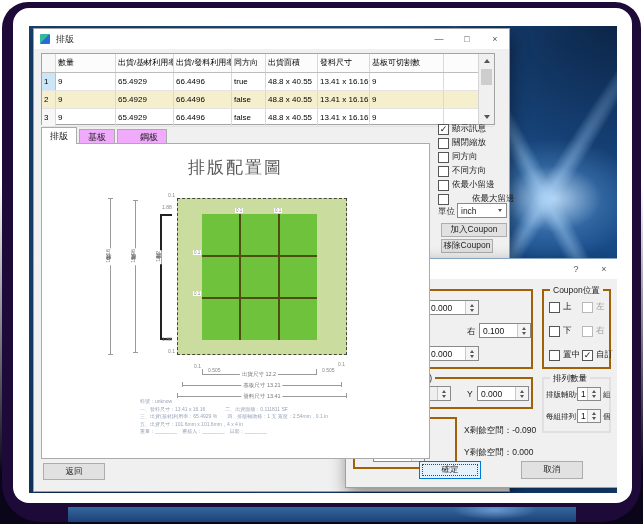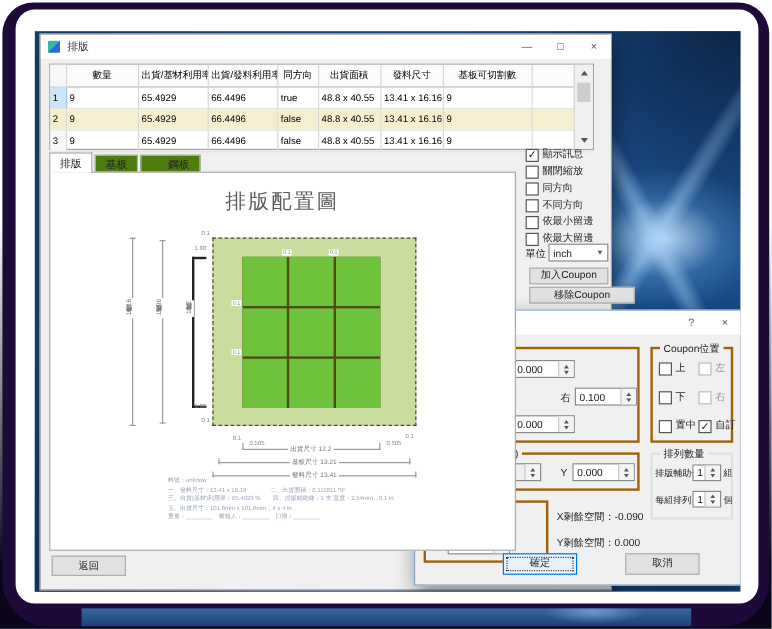--- a/index.html
+++ b/index.html
@@ -32,38 +32,38 @@
   .app-ico{width:10px;height:10px;margin:0 6px 0 6px;
     background:linear-gradient(135deg,#35b8a0 0 50%,#2a6bd8 50% 100%);border-radius:1px;}
   .t-title{flex:1;white-space:nowrap;}
   .caption-btn{width:28px;height:20px;display:flex;align-items:center;justify-content:center;
     font-size:9px;color:#555;}
   
   .table{position:absolute;background:#fff;border:1px solid #a3a3a3;font-size:8px;color:#000;}
   .trow{display:flex;height:17px;line-height:17px;border-bottom:1px solid #e3e3e3;}
   .t-head .trow,.trow.head{height:18px;line-height:18px;border-bottom:1px solid #bdbdbd;background:#fcfcfc;}
   .tc{border-right:1px solid #d9d9d9;overflow:hidden;white-space:nowrap;padding:0 2px;box-sizing:border-box;}
-  .th{text-align:center;padding-right:3px;position:relative;}
+  .th{text-align:left;padding-right:3px;position:relative;}
   .rowhdr{width:14px;background:#f7f7f7;}
   .c1{width:60px}.c2{width:58px}.c3{width:58px}.c4{width:34px}.c5{width:52px}.c6{width:52px}.c7{width:74px}
   .cfill{flex:1;border-right:none;}
   .sel-num{background:#cde6f7;border-right:1px solid #9ec7e8;}
   .row-alt .tc{background:#f5efce;}
   .sort{position:absolute;top:-2px;left:50%;transform:translateX(-50%);font-size:5px;color:#666;}
   .vscroll{position:absolute;top:0;right:0;width:15px;bottom:0;background:#f0f0f0;border-left:1px solid #d5d5d5;}
   .sc-btn{height:14px;display:flex;align-items:center;justify-content:center;}
   .sc-thumb{position:absolute;top:15px;left:2px;right:2px;height:16px;background:#cdcdcd;}
   .sc-dn{position:absolute;bottom:0;left:0;right:0;}
   .tri-up{width:0;height:0;border-left:3px solid transparent;border-right:3px solid transparent;border-bottom:4px solid #555;}
   .tri-dn{width:0;height:0;border-left:3px solid transparent;border-right:3px solid transparent;border-top:4px solid #555;}
   .tri-up.s{border-left-width:2px;border-right-width:2px;border-bottom-width:3px;}
   .tri-dn.s{border-left-width:2px;border-right-width:2px;border-top-width:3px;}
   
   .tab{position:absolute;height:15px;line-height:15px;padding:0 8px;font-size:9px;color:#222;
-    background:#4d7c0f;border:1px solid #ababab;border-bottom:none;box-sizing:border-box;}
+    background:#f0abfc;border:1px solid #ababab;border-bottom:none;box-sizing:border-box;}
   .tab.active{background:#fff;height:17px;line-height:17px;z-index:3;}
   .panel{position:absolute;background:#fff;border:1px solid #ababab;z-index:2;}
   
   .opt{position:absolute;display:flex;align-items:center;font-size:8.5px;color:#222;white-space:nowrap;}
   .cb-box{width:9px;height:9px;border:1px solid #555;background:#fff;margin-right:3px;flex:0 0 auto;
     font-size:9px;line-height:8px;text-align:center;color:#111;}
   .checked .cb-box::after{content:"✓";}
   .cb-dis{color:#9a9a9a;} .cb-dis .cb-box{border-color:#b8b8b8;}
   .btn{position:absolute;background:#e1e1e1;border:1px solid #adadad;font-size:8.5px;color:#222;
     display:flex;align-items:center;justify-content:center;box-sizing:border-box;}
@@ -265,37 +265,37 @@
             <span>同方向</span>
           </div>
         <div class="opt" style="left:404px;top:136px;">
           <span class="cb-box"></span>
             <span>不同方向</span>
           </div>
         <div class="opt" style="left:404px;top:150px;">
           <span class="cb-box"></span>
             <span>依最小留邊</span>
           </div>
-        <div class="opt" style="left:404px;top:164px;">
+        <div class="opt" style="left:404px;top:164px;gap:20px;">
           <span class="cb-box"></span>
             <span>依最大留邊</span>
           </div>
 
         <div class="opt" style="left:404px;top:177px;">
           <span>單位</span>
           </div>
         <div class="combo" style="left:423px;top:174px;width:50px;height:15px;">
           <span class="val">inch</span>
           <span class="arr">
               <span class="tri-dn s"></span>
             </span>
         </div>
 
         <div class="btn" style="left:407px;top:194px;width:66px;height:14px;">加入Coupon</div>
-        <div class="btn" style="left:407px;top:210px;width:88px;height:14px;">移除Coupon</div>
+        <div class="btn" style="left:407px;top:210px;width:52px;height:14px;">移除Coupon</div>
 
         <div class="btn" style="left:9px;top:434px;width:62px;height:17px;">返回</div>
       </div>
 
       <div class="win" style="left:316px;top:232px;width:272px;height:228px;border:1px solid #86a6c4;">
         <div class="titlebar">
           <span class="app-ico" style="background:linear-gradient(135deg,#49a8e8 0 50%,#2a5bd8 50% 100%);"></span>
           <span class="t-title">Dialog</span>
           <span class="caption-btn">?</span>
           <span class="caption-btn">×</span>

